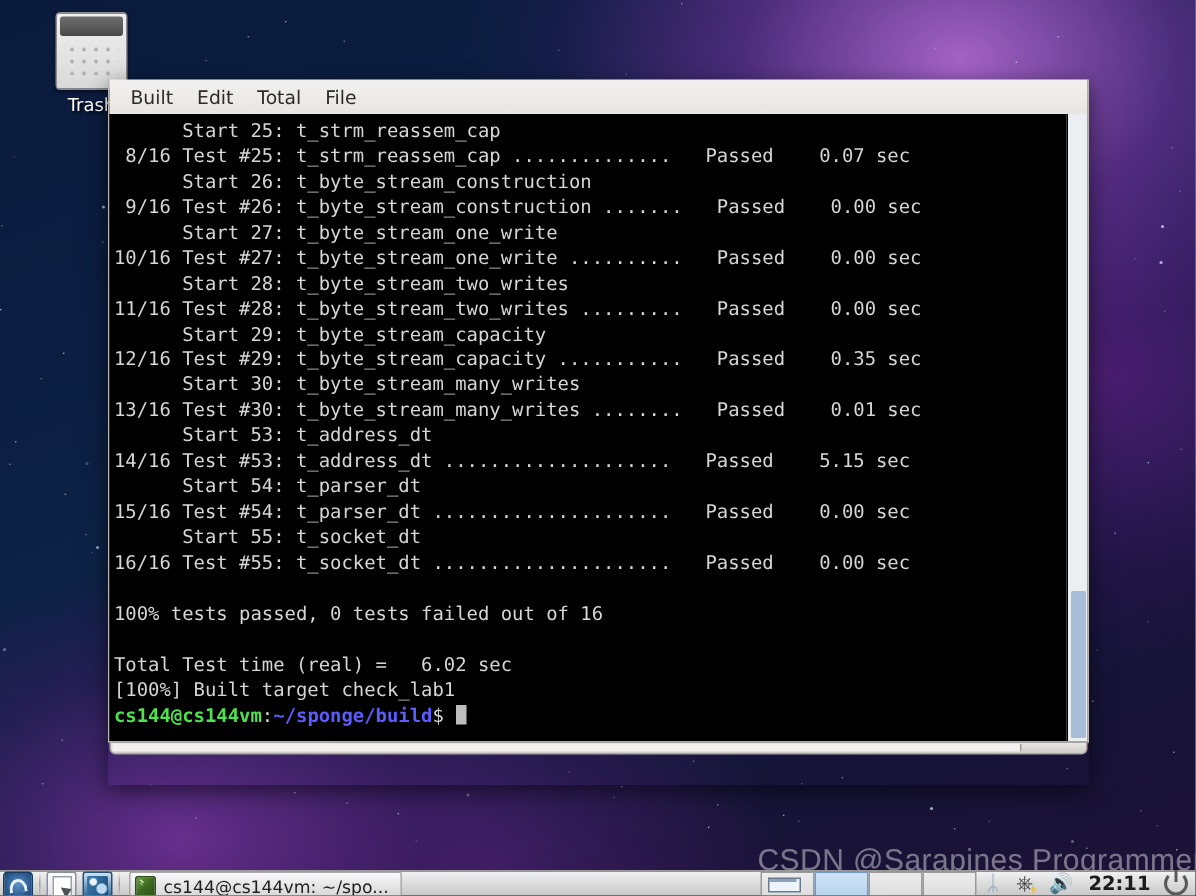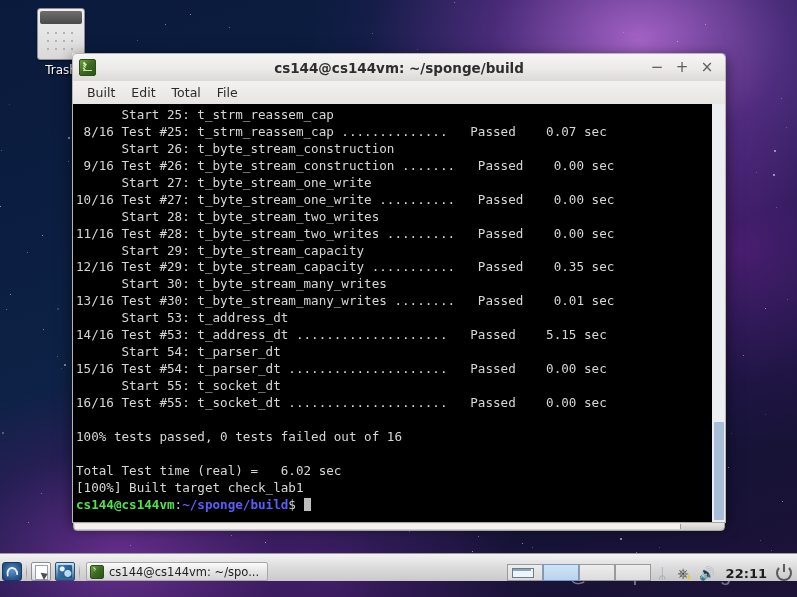--- a/index.html
+++ b/index.html
@@ -220,26 +220,26 @@
     font-family: "Liberation Sans", sans-serif;
     letter-spacing: .3px;
     white-space: nowrap;
     z-index: 8;
     pointer-events: none;
   }
 
   
   #taskbar {
     position: absolute;
-    left: 0; bottom: 16px;
-    width: 797px; height: 28px;
+    left: 0; bottom: 0;
+    width: 797px; height: 17px;
     background: linear-gradient(180deg,#f2f2f2 0%,#dedede 45%,#c9c9c9 100%);
     border-top: 1px solid #9b9b9b;
     display: flex;
-    align-items: flex-end;
+    align-items: flex-start;
     z-index: 10;
   }
   .tb-sep {
     width: 1px; height: 17px;
     background: linear-gradient(180deg,rgba(0,0,0,0),#9d9d9d,rgba(0,0,0,0));
     margin: 0 2px;
     flex: none;
   }
   .launcher {
     width: 20px; height: 19px;
@@ -628,29 +628,20 @@
 
   <div class="desk-icon">
     <div class="trash-glyph">
       <div class="trash-grid"></div>
     </div>
     <div class="desk-label">Trash</div>
   </div>
 
   <div id="term-window">
 
-    <div class="titlebar">
-      <div class="tb-icon"></div>
-      <div class="tb-title">cs144@cs144vm: ~/sponge/build</div>
-      <div class="tb-controls">
-        <div class="tb-btn">−</div>
-        <div class="tb-btn">+</div>
-        <div class="tb-btn">×</div>
-      </div>
-    </div>
 
     <div class="menubar">
       <div class="menu-item">Built</div>
       <div class="menu-item">Edit</div>
       <div class="menu-item">Total</div>
       <div class="menu-item">File</div>
     </div>
 
     <div class="term-body-wrap">
       <div class="term-screen" id="term-screen"><div class="line">      Start 25: t_strm_reassem_cap</div><div class="line"> 8/16 Test #25: t_strm_reassem_cap ..............   Passed    0.07 sec</div><div class="line">      Start 26: t_byte_stream_construction</div><div class="line"> 9/16 Test #26: t_byte_stream_construction .......   Passed    0.00 sec</div><div class="line">      Start 27: t_byte_stream_one_write</div><div class="line">10/16 Test #27: t_byte_stream_one_write ..........   Passed    0.00 sec</div><div class="line">      Start 28: t_byte_stream_two_writes</div><div class="line">11/16 Test #28: t_byte_stream_two_writes .........   Passed    0.00 sec</div><div class="line">      Start 29: t_byte_stream_capacity</div><div class="line">12/16 Test #29: t_byte_stream_capacity ...........   Passed    0.35 sec</div><div class="line">      Start 30: t_byte_stream_many_writes</div><div class="line">13/16 Test #30: t_byte_stream_many_writes ........   Passed    0.01 sec</div><div class="line">      Start 53: t_address_dt</div><div class="line">14/16 Test #53: t_address_dt ....................   Passed    5.15 sec</div><div class="line">      Start 54: t_parser_dt</div><div class="line">15/16 Test #54: t_parser_dt .....................   Passed    0.00 sec</div><div class="line">      Start 55: t_socket_dt</div><div class="line">16/16 Test #55: t_socket_dt .....................   Passed    0.00 sec</div><div class="line"></div><div class="line">100% tests passed, 0 tests failed out of 16</div><div class="line"></div><div class="line">Total Test time (real) =   6.02 sec</div><div class="line">[100%] Built target check_lab1</div><div class="line"><span class="c-green">cs144@cs144vm</span><span class="c-white">:</span><span class="c-blue">~/sponge/build</span><span class="c-white">$ </span><span class="cursor-blk"></span></div></div>

